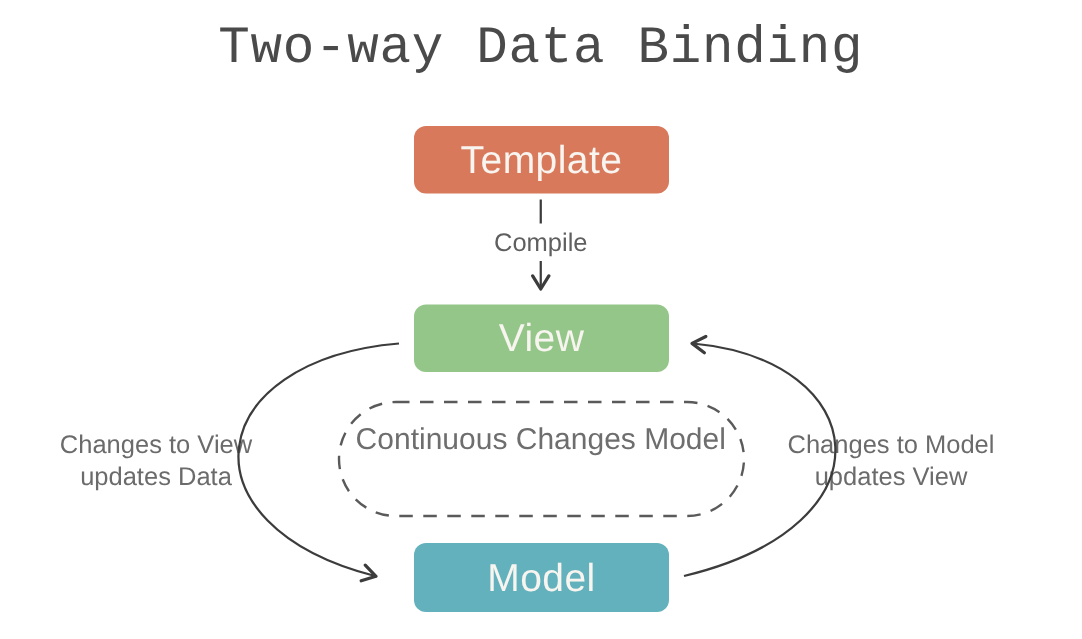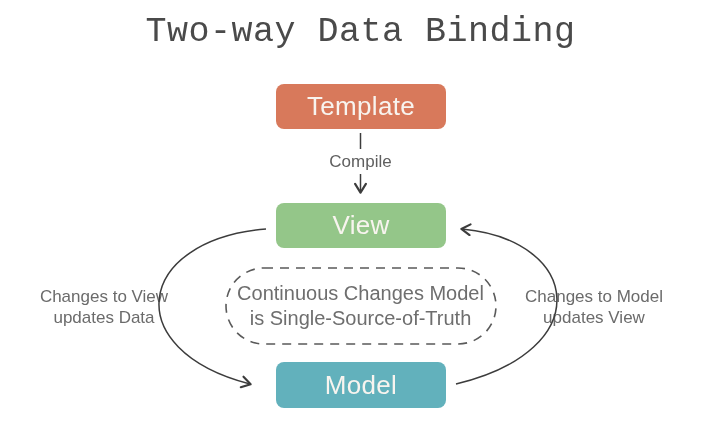--- a/index.html
+++ b/index.html
@@ -58,21 +58,20 @@
   </div>
 
   <div class="compile-label">Compile</div>
 
   <div class="node node-view" style="background-color: rgb(148, 198, 137);">
     <span>View</span>
   </div>
 
   <div class="center-note">
     <div>Continuous Changes Model</div>
-    <div>is Single-Source-of-Truth</div>
   </div>
 
   <div class="node node-model" style="background-color: rgb(98, 177, 188);">
     <span>Model</span>
   </div>
 
   <div class="side-note side-note-left">
     <div>Changes to View</div>
     <div>updates Data</div>
   </div>

